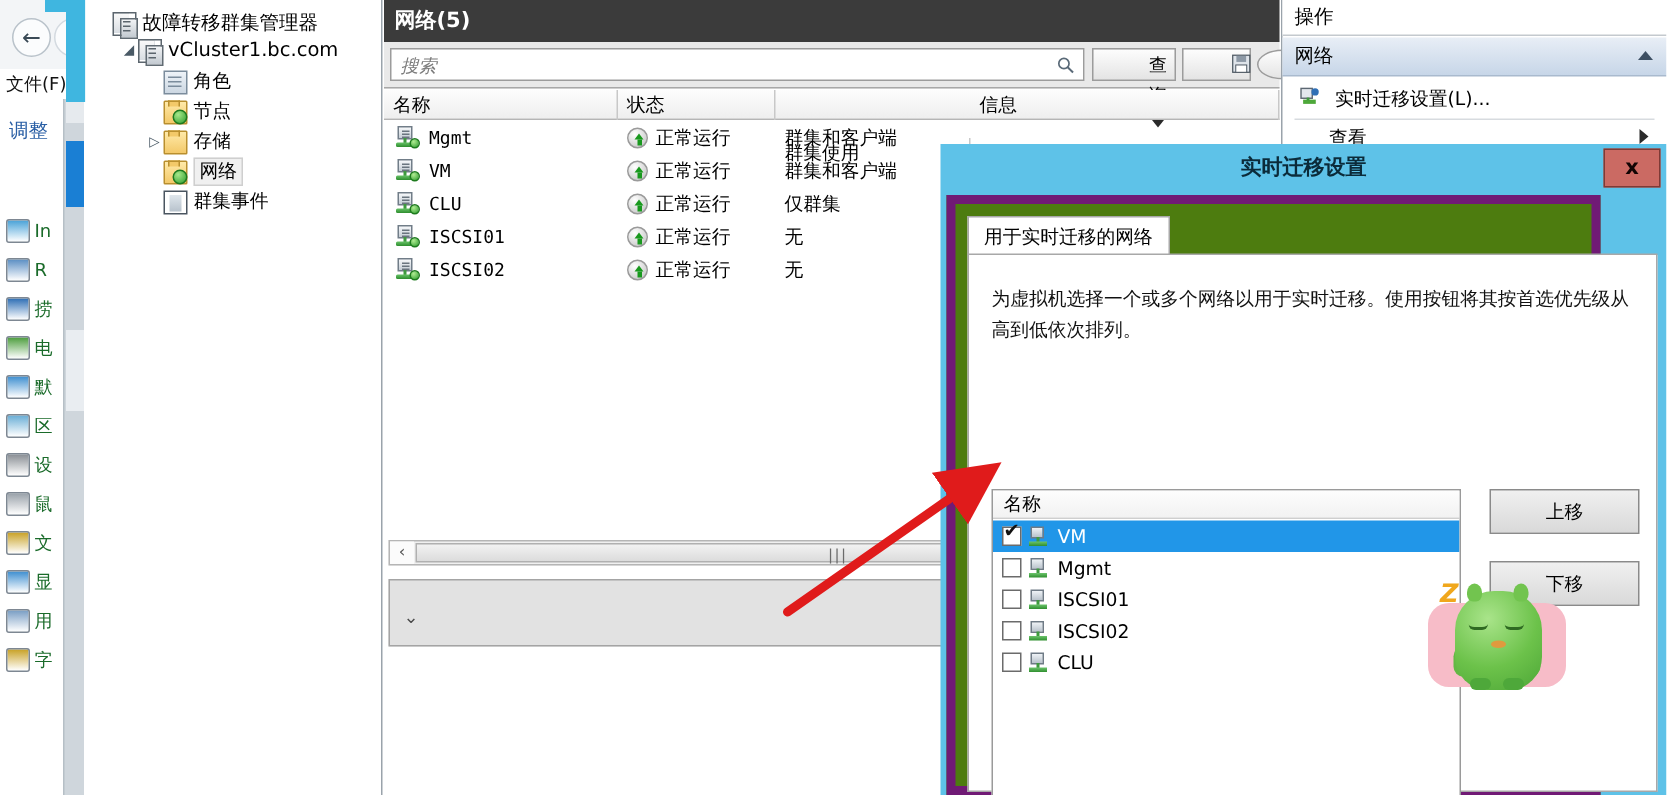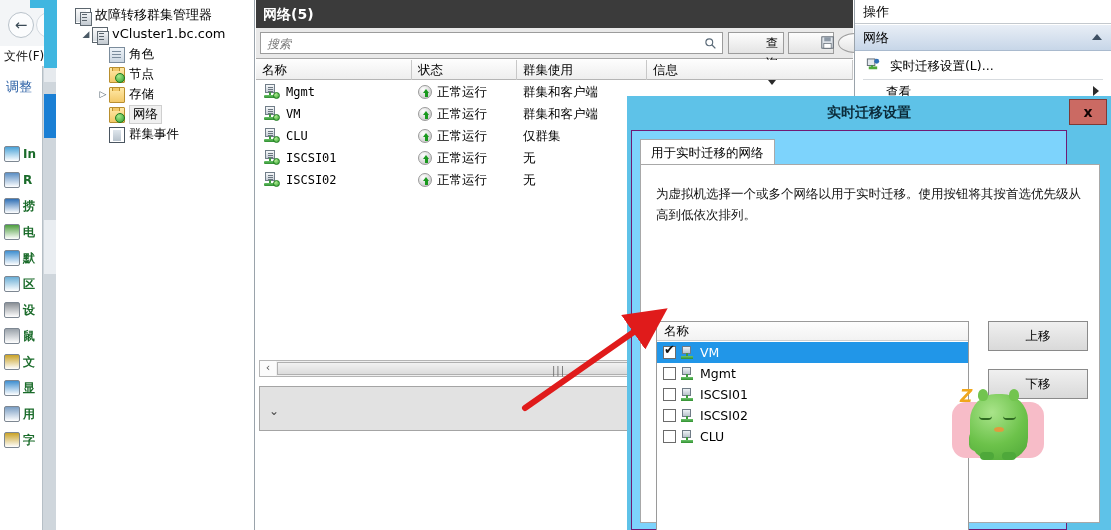--- a/index.html
+++ b/index.html
@@ -22,21 +22,21 @@
     border-radius: 50%; border: 1px solid #b9c2ca; background: #fbfcfd;
     color: #3a4a56; font-size: 15px; line-height: 24px; text-align: center; }
   .bg-back-btn2 { position: absolute; left: 36px; top: 12px; width: 26px; height: 26px;
     border-radius: 50%; border: 1px solid #d4dae0; background: #fbfcfd; }
   .bg-menubar { position: absolute; left: 0; top: 46px; width: 44px; height: 22px;
     background: #ffffff; }
   .bg-menu-item { position: absolute; left: 4px; top: 48px; font-size: 12px; color: #111; white-space: nowrap; }
   .bg-heading { position: absolute; left: 6px; top: 78px; font-size: 13px;
     color: #2a5fa5; white-space: nowrap; }
   .bg-icon-list { position: absolute; left: 4px; top: 146px; width: 44px; }
-  .bg-icon-row { position: relative; height: 26px; white-space: nowrap; overflow: hidden; font-weight: bold; }
+  .bg-icon-row { position: relative; height: 26px; white-space: nowrap; overflow: hidden; }
   .bg-ic { display: inline-block; width: 16px; height: 16px; vertical-align: -3px;
     border-radius: 2px; position: relative; }
   .bg-ic-lbl { display: inline-block; font-size: 12px; color: #1a6b2a; margin-left: 3px;
     vertical-align: 1px; }
   
   .bg-scroll { position: absolute; left: 42px; top: 66px; width: 14px; height: 464px;
     background: #cfd6dc; border-left: 1px solid #b6bfc6; }
   .bg-scroll-thumb { position: absolute; left: 1px; top: 28px; width: 12px; height: 44px;
     background: #1a7fd4; }
   .bg-scroll-up { position: absolute; left: 1px; top: 2px; width: 12px; height: 14px;
@@ -176,21 +176,21 @@
   
   .dlg { position: absolute; left: 627px; top: 96px; width: 484px; height: 434px;
     background: #5ec2e8; }
   .dlg-title { position: absolute; left: 0; top: 0; width: 484px; height: 32px;
     color: #0b2b3a; font-size: 14px; font-weight: bold; text-align: center;
     line-height: 32px; }
   .dlg-close { position: absolute; right: 4px; top: 3px; width: 38px; height: 26px;
     background: #cb6a63; border: 1px solid #7e3a36; color: #120404;
     font-size: 14px; font-weight: bold; text-align: center; line-height: 24px; }
   .dlg-body { position: absolute; left: 4px; top: 34px; width: 436px; height: 400px;
-    background: #7dd3fc; border: 1px solid #701a75; }
+    background: #4d7c0f; border: 6px solid #701a75; }
 
   .tabstrip { position: absolute; left: 8px; top: 8px; width: 460px; height: 26px; }
   .tab { position: absolute; left: 0; top: 0; height: 26px; padding: 0 10px;
     background: #ffffff; border: 1px solid #a8a8a8; border-bottom: 0;
     font-size: 12.5px; line-height: 25px; }
   .tab-line { position: absolute; left: 0; top: 25px; width: 460px; height: 1px; background: #a8a8a8; }
   .tab-panel { position: absolute; left: 8px; top: 34px; width: 460px; height: 358px;
     border: 1px solid #a8a8a8; border-top: 0; background: #ffffff; }
 
   .dlg-desc { position: absolute; left: 24px; top: 52px; width: 425px;
@@ -321,21 +321,21 @@
             <rect x="3.5" y="9" width="9" height="6" fill="#ffffff" stroke="#4a5560" stroke-width="0.8"></rect>
           </svg>
           <span class="caret"></span>
         </div>
         <div class="tb-btn tb-chev">⌄</div>
       </div>
 
       <div class="cols" id="col-head">
           <div class="col" style="left: 0px; width: 156px;">名称</div>
           <div class="col" style="left: 156px; width: 105px;">状态</div>
-          <div class="col" style="left: 261px; width: 130px;">群集使用</div>
+          <div class="col" style="left: 261px; width: 130px; margin-top: 32px;">群集使用</div>
           <div class="col" style="left: 391px; width: 206px;">信息</div>
         </div>
       <div class="rows" id="row-list">
           <div class="row">
             <div class="cell" style="left: 8px;"><span class="net-ico"><span class="top"></span><span class="stem"></span><span class="base"></span><span class="badge"></span></span><span class="mono" style="margin-left: 6px;">Mgmt</span></div>
             <div class="cell" style="left: 162px;"><span class="up-ico"></span><span style="margin-left: 5px;">正常运行</span></div>
             <div class="cell" style="left: 267px;">群集和客户端</div>
             <div class="cell" style="left: 397px;"></div>
           </div>
           <div class="row">

